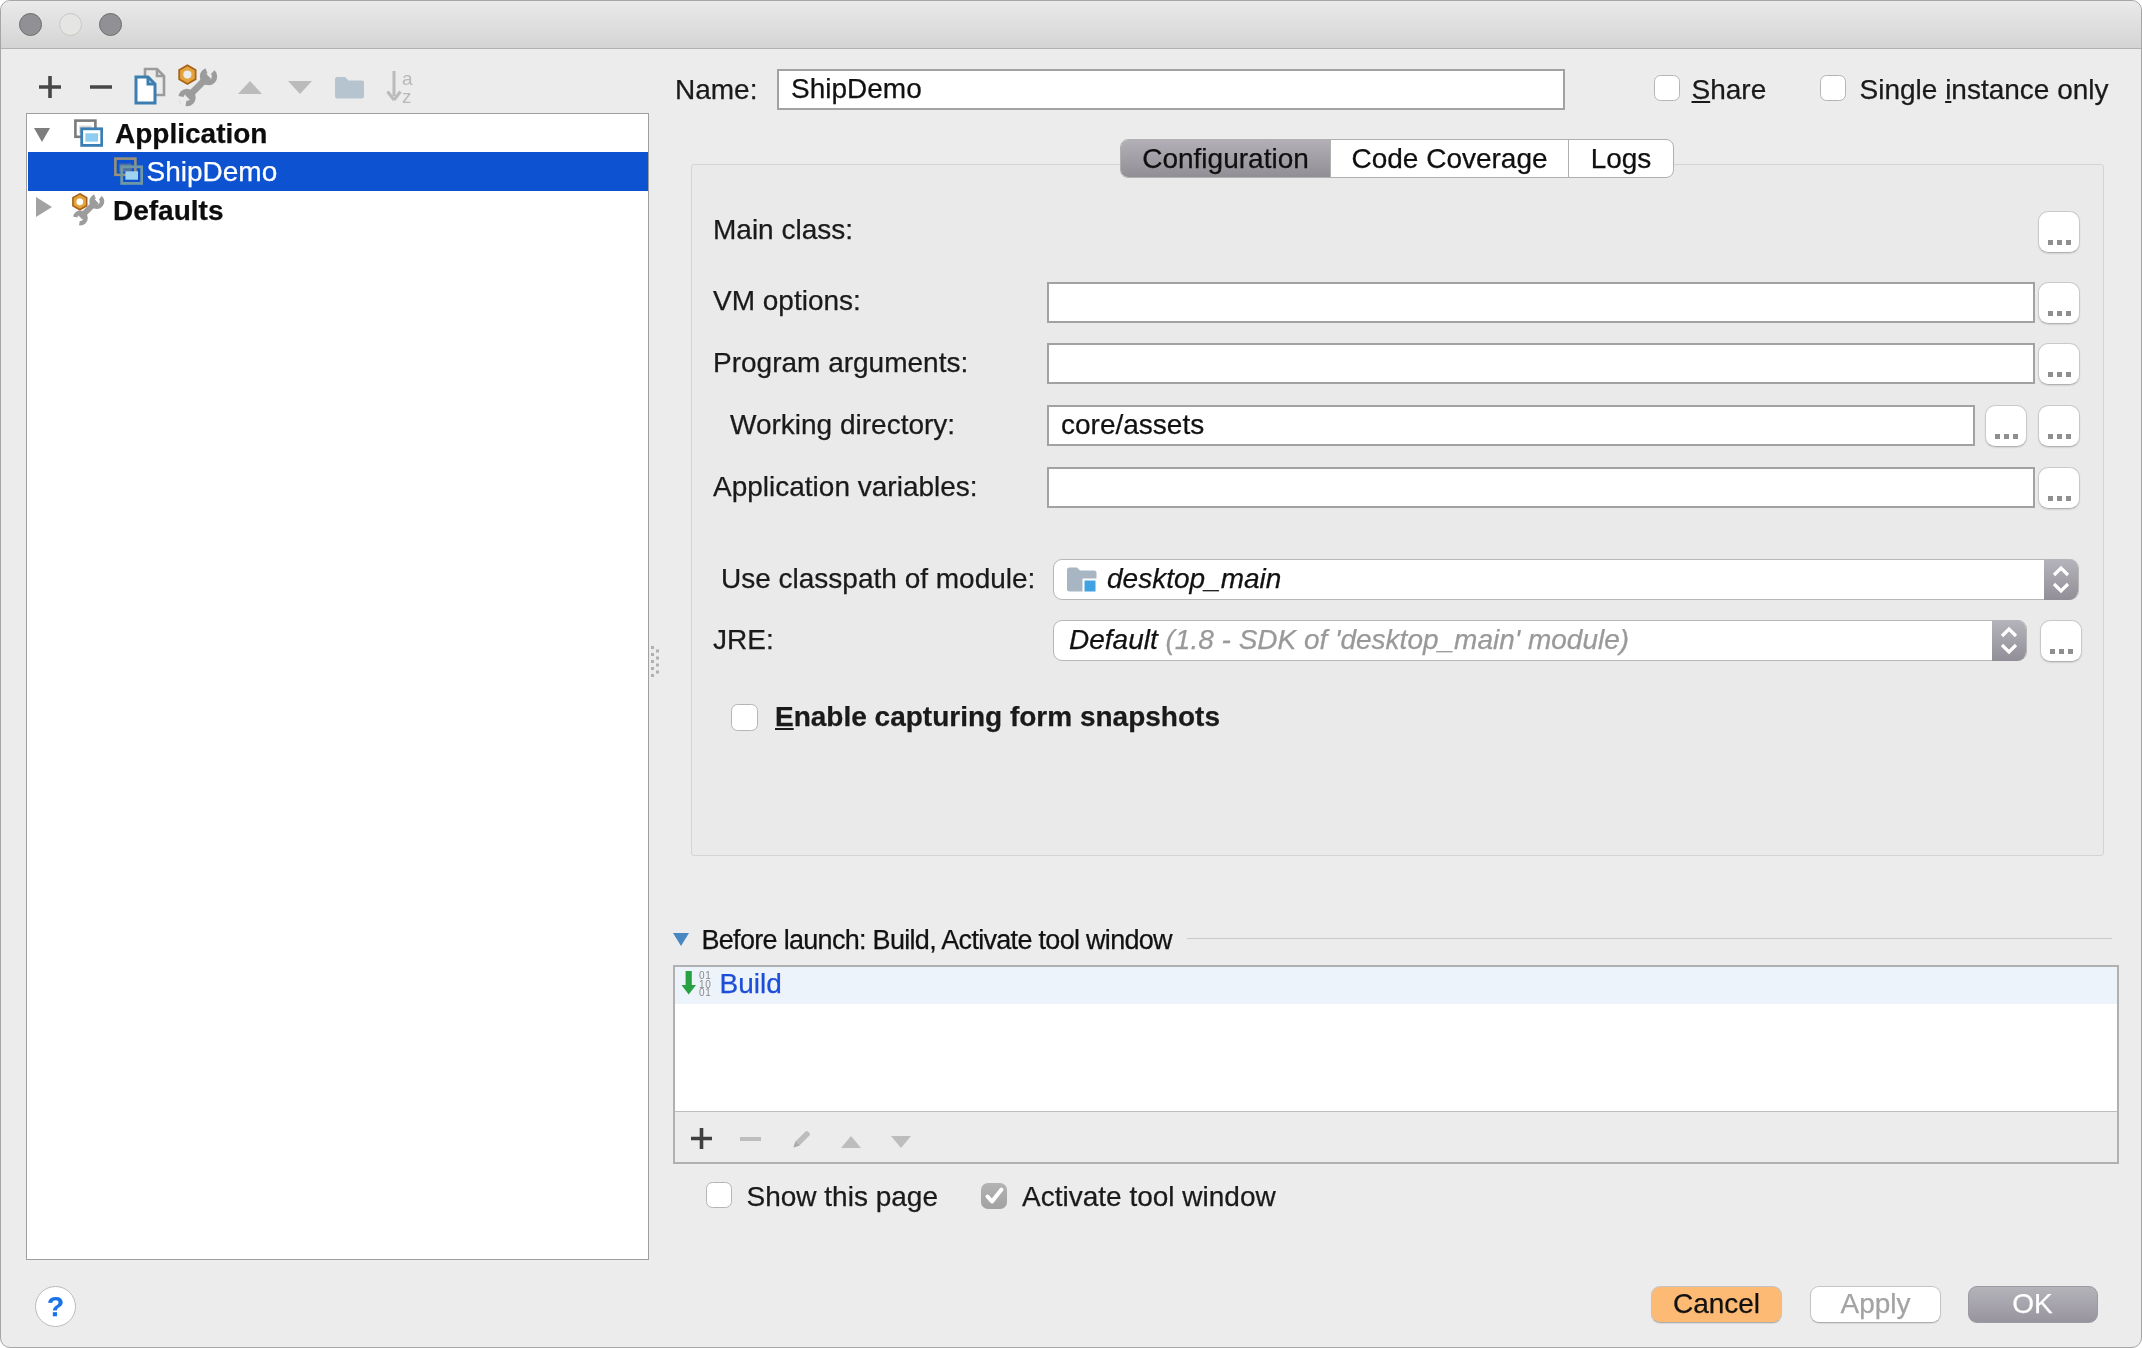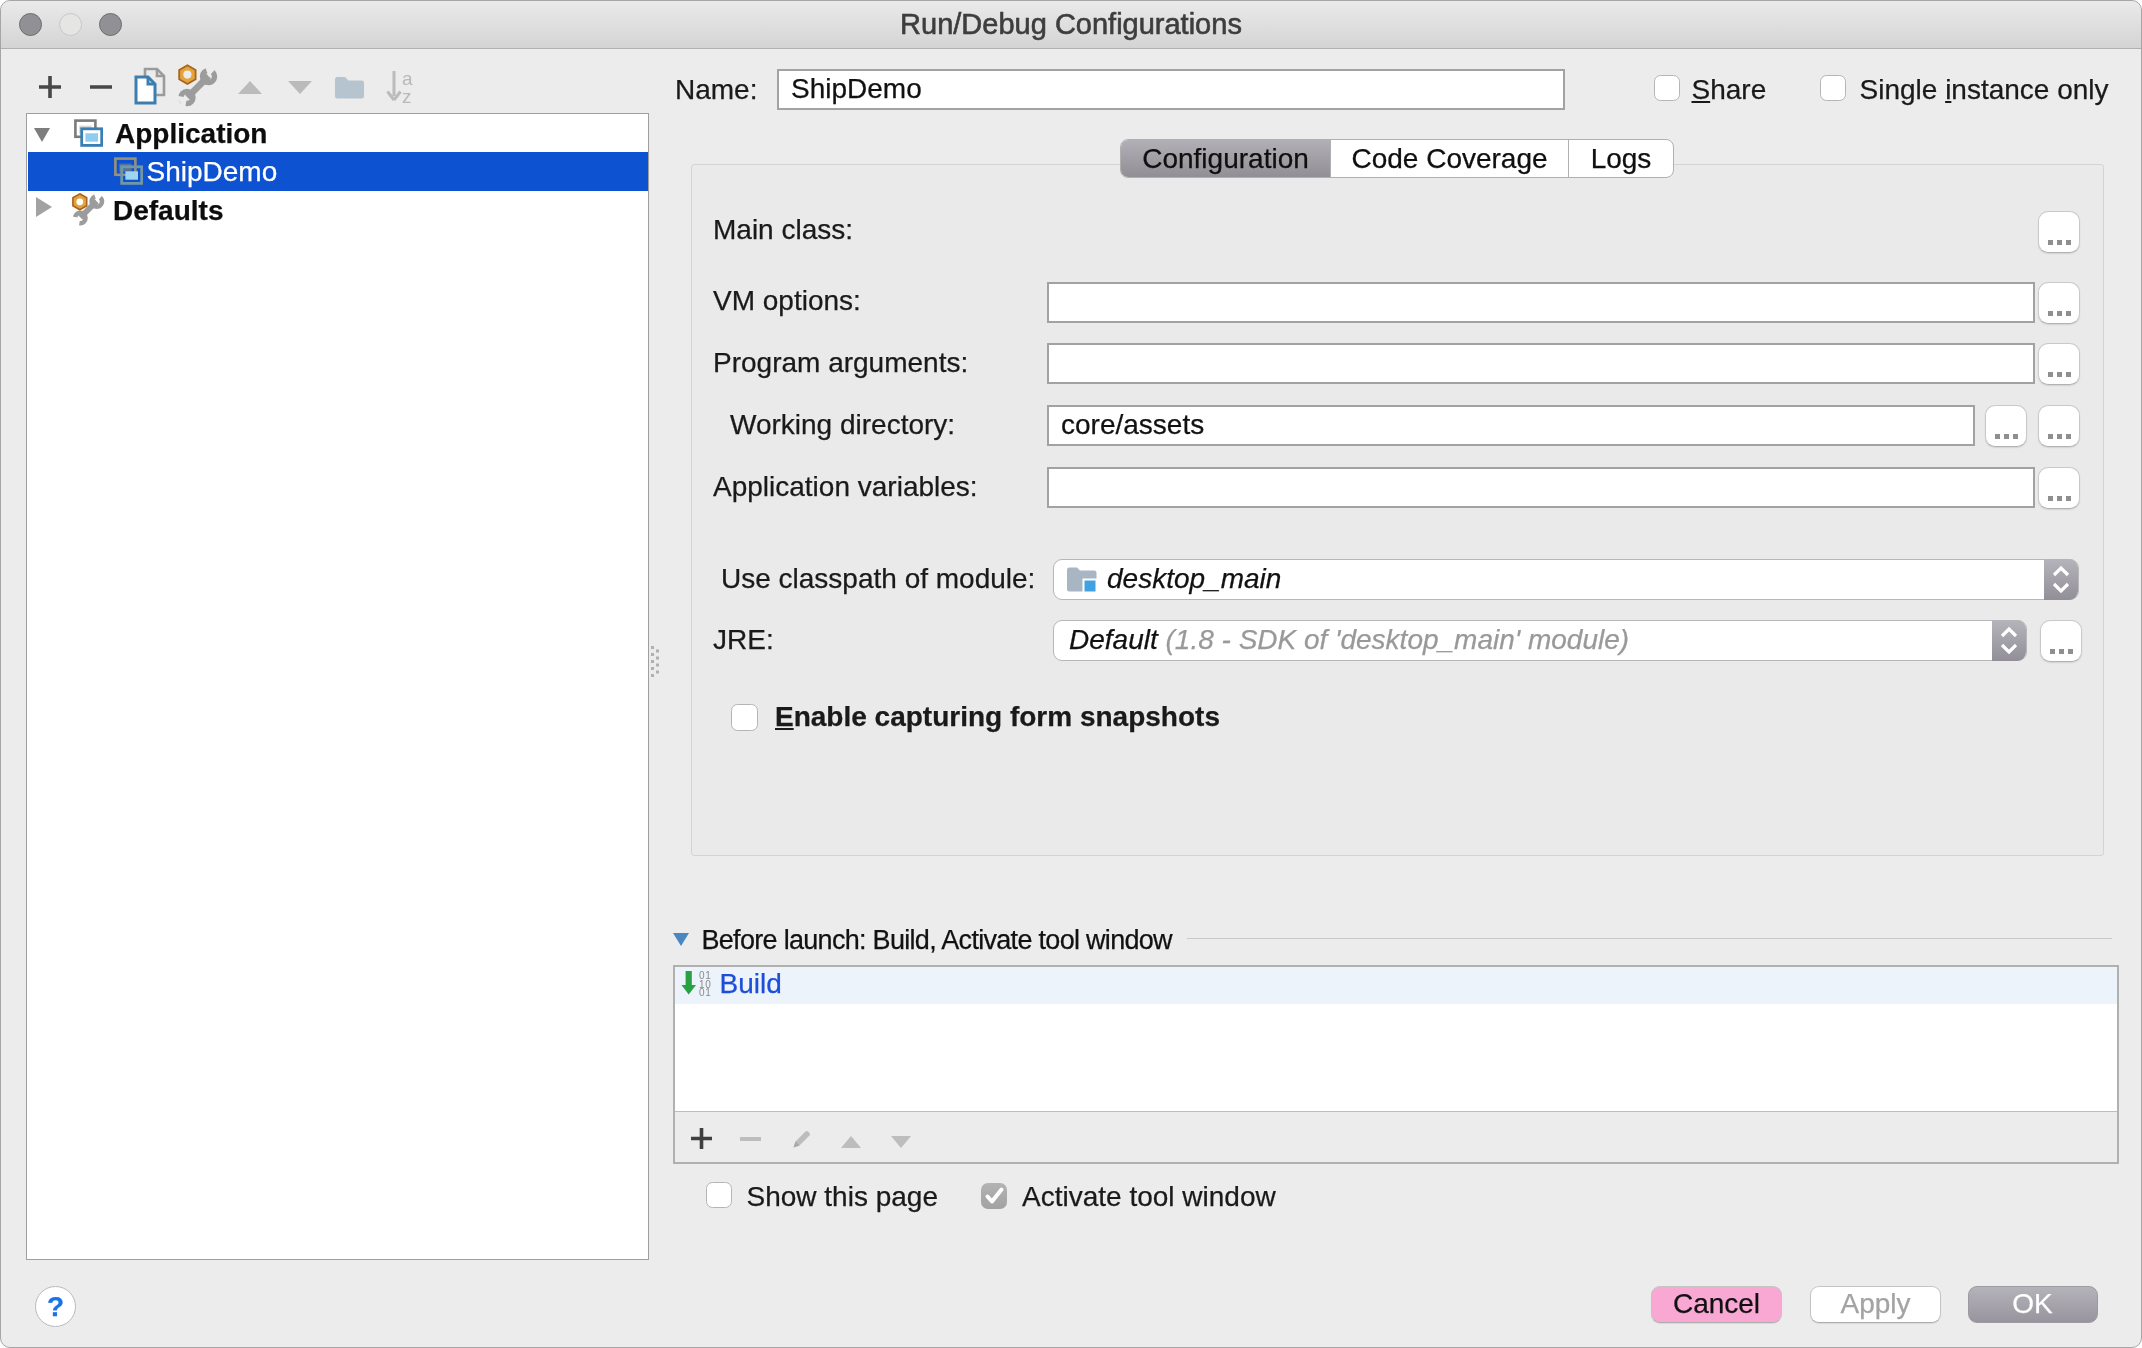--- a/index.html
+++ b/index.html
@@ -23,21 +23,20 @@
   .tri { position:absolute; width:0; height:0; }
 </style>
 </head>
 <body>
 <div class="win">
 
   <div class="abs" style="left:0;top:0;width:100%;height:48px;background:linear-gradient(#eaeaea,#d4d4d4);border-bottom:1px solid #b1b1b1;border-radius:10px 10px 0 0;"></div>
   <div class="abs" style="left:17.5px;top:12.2px;width:23px;height:23px;border-radius:50%;background:#919095;border:1px solid #6e6d72;"></div>
   <div class="abs" style="left:58px;top:12.2px;width:23px;height:23px;border-radius:50%;background:#e5e5e3;border:1px solid #c7c7c4;"></div>
   <div class="abs" style="left:97.5px;top:12.2px;width:23px;height:23px;border-radius:50%;background:#919095;border:1px solid #6e6d72;"></div>
-  <div class="abs" style="left:0;top:0;width:100%;height:48px;text-align:center;line-height:47px;font-size:29px;color:#3d3d3d;-webkit-text-stroke:0.6px #3d3d3d;">Run/Debug Configurations</div>
 
   <svg class="abs" style="left:37px;top:74px;" width="24" height="24">
       <path d="M12 1 V23 M1 12 H23" stroke="#474747" stroke-width="3.6"></path>
     </svg>
   <svg class="abs" style="left:88px;top:74px;" width="24" height="24">
       <path d="M1 12 H23" stroke="#474747" stroke-width="3.6"></path>
     </svg>
 
   <svg class="abs" style="left:132px;top:66px;" width="34" height="38">
     <path d="M12 2 H24 L31 9 V28 H12 Z" fill="#ececec" stroke="#9b9b9b" stroke-width="2.6"></path>
@@ -221,17 +220,17 @@
   <div class="cb" style="left:704.5px;top:1181px;"></div>
   <div class="lbl" style="left:745.5px;top:1176px;">Show this page</div>
   <div class="abs" style="left:979.5px;top:1181.5px;width:26.5px;height:26.5px;border-radius:7px;background:linear-gradient(#b3b3b3,#a2a2a2);">
     <svg class="abs" style="left:3px;top:3px;" width="21" height="21">
         <path d="M3.5 10.5 L8 15.5 L17.5 3.5" stroke="#fff" stroke-width="4" fill="none" stroke-linecap="round" stroke-linejoin="round"></path>
       </svg>
   </div>
   <div class="lbl" style="left:1021px;top:1176px;">Activate tool window</div>
 
   <div class="abs" style="left:34px;top:1284.5px;width:41px;height:41px;border-radius:50%;background:#fff;border:1.5px solid #bababa;text-align:center;line-height:39px;font-size:28px;font-weight:bold;color:#1873e8;">?</div>
-  <div class="abs" style="left:1650px;top:1284.5px;width:131px;height:37px;border-radius:9px;background:#f9a8d4;border:1.5px solid #c4c4c4;border-bottom-color:#adadad;box-shadow:0 1px 1px rgba(0,0,0,.08);text-align:center;line-height:34px;font-size:28px;color:#111;">Cancel</div>
+  <div class="abs" style="left:1650px;top:1284.5px;width:131px;height:37px;border-radius:9px;background:#fdba74;border:1.5px solid #c4c4c4;border-bottom-color:#adadad;box-shadow:0 1px 1px rgba(0,0,0,.08);text-align:center;line-height:34px;font-size:28px;color:#111;">Cancel</div>
   <div class="abs" style="left:1809px;top:1284.5px;width:131px;height:37px;border-radius:9px;background:#fff;border:1.5px solid #c4c4c4;border-bottom-color:#adadad;box-shadow:0 1px 1px rgba(0,0,0,.08);text-align:center;line-height:34px;font-size:28px;color:#a3a3a3;">Apply</div>
   <div class="abs" style="left:1966.5px;top:1284.5px;width:130px;height:37px;border-radius:9px;background:linear-gradient(#b5b3ba,#97949d);border:1.5px solid #9d9aa2;text-align:center;line-height:34px;font-size:28px;color:#fff;">OK</div>
 
 </div>
 
 </body></html>

